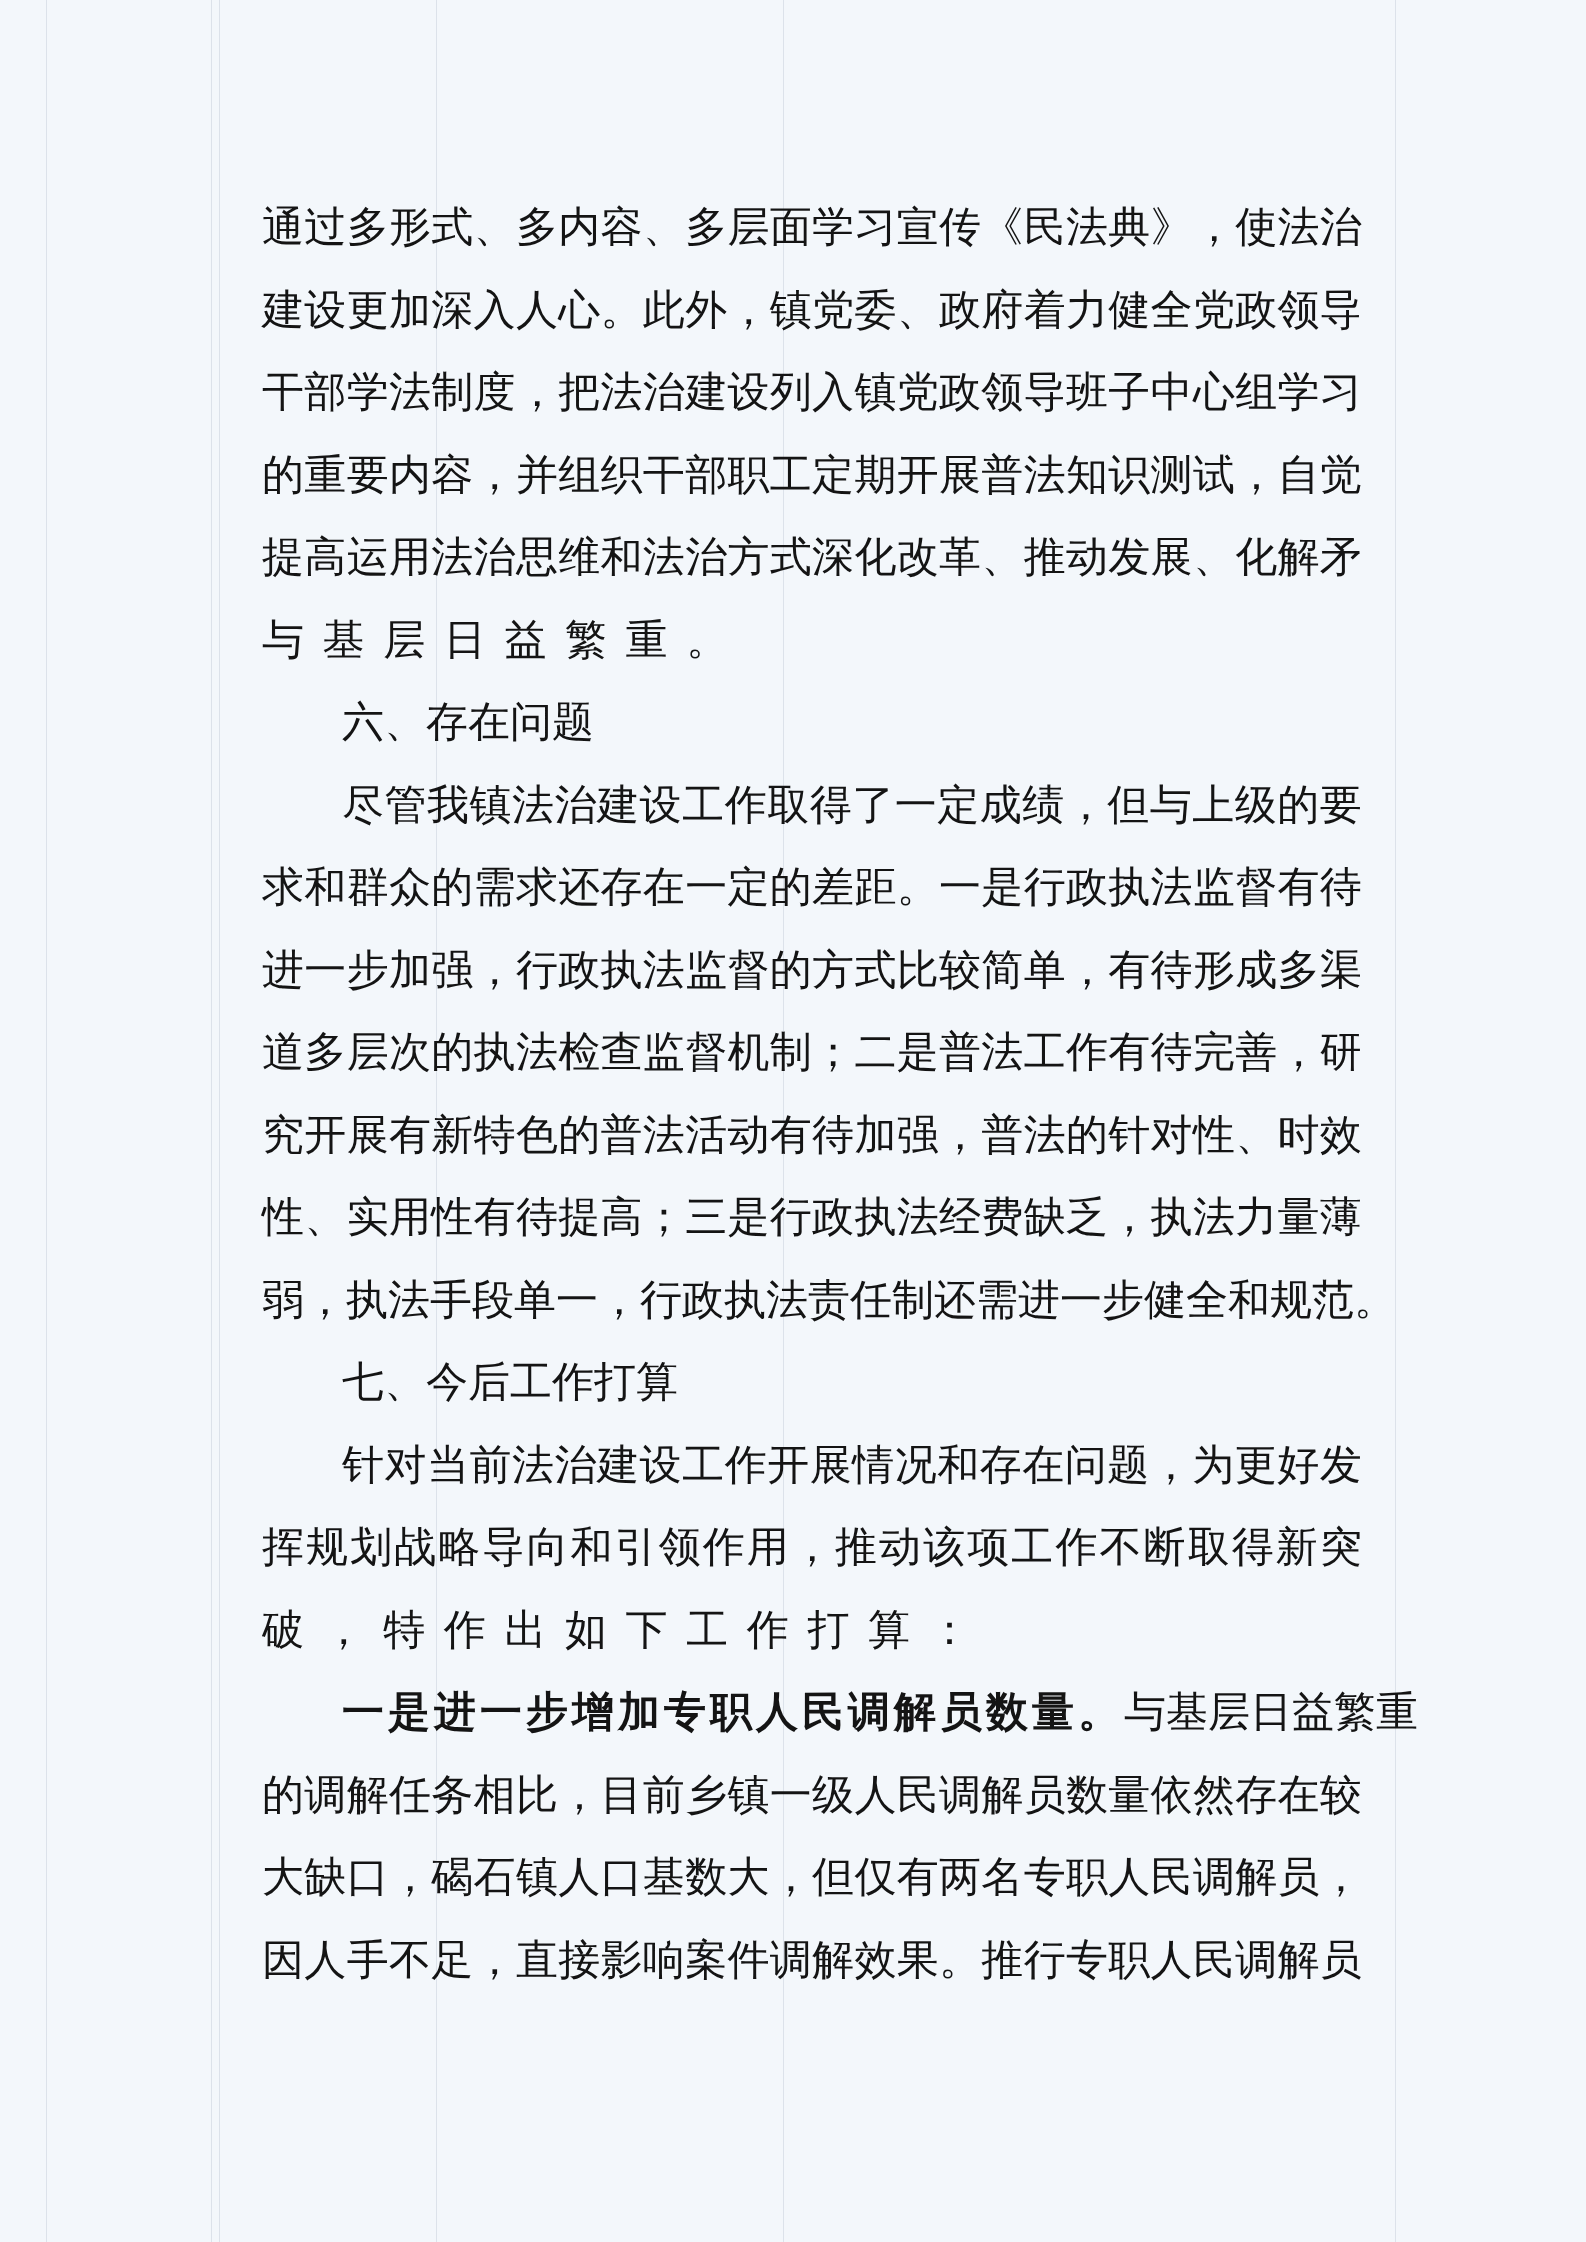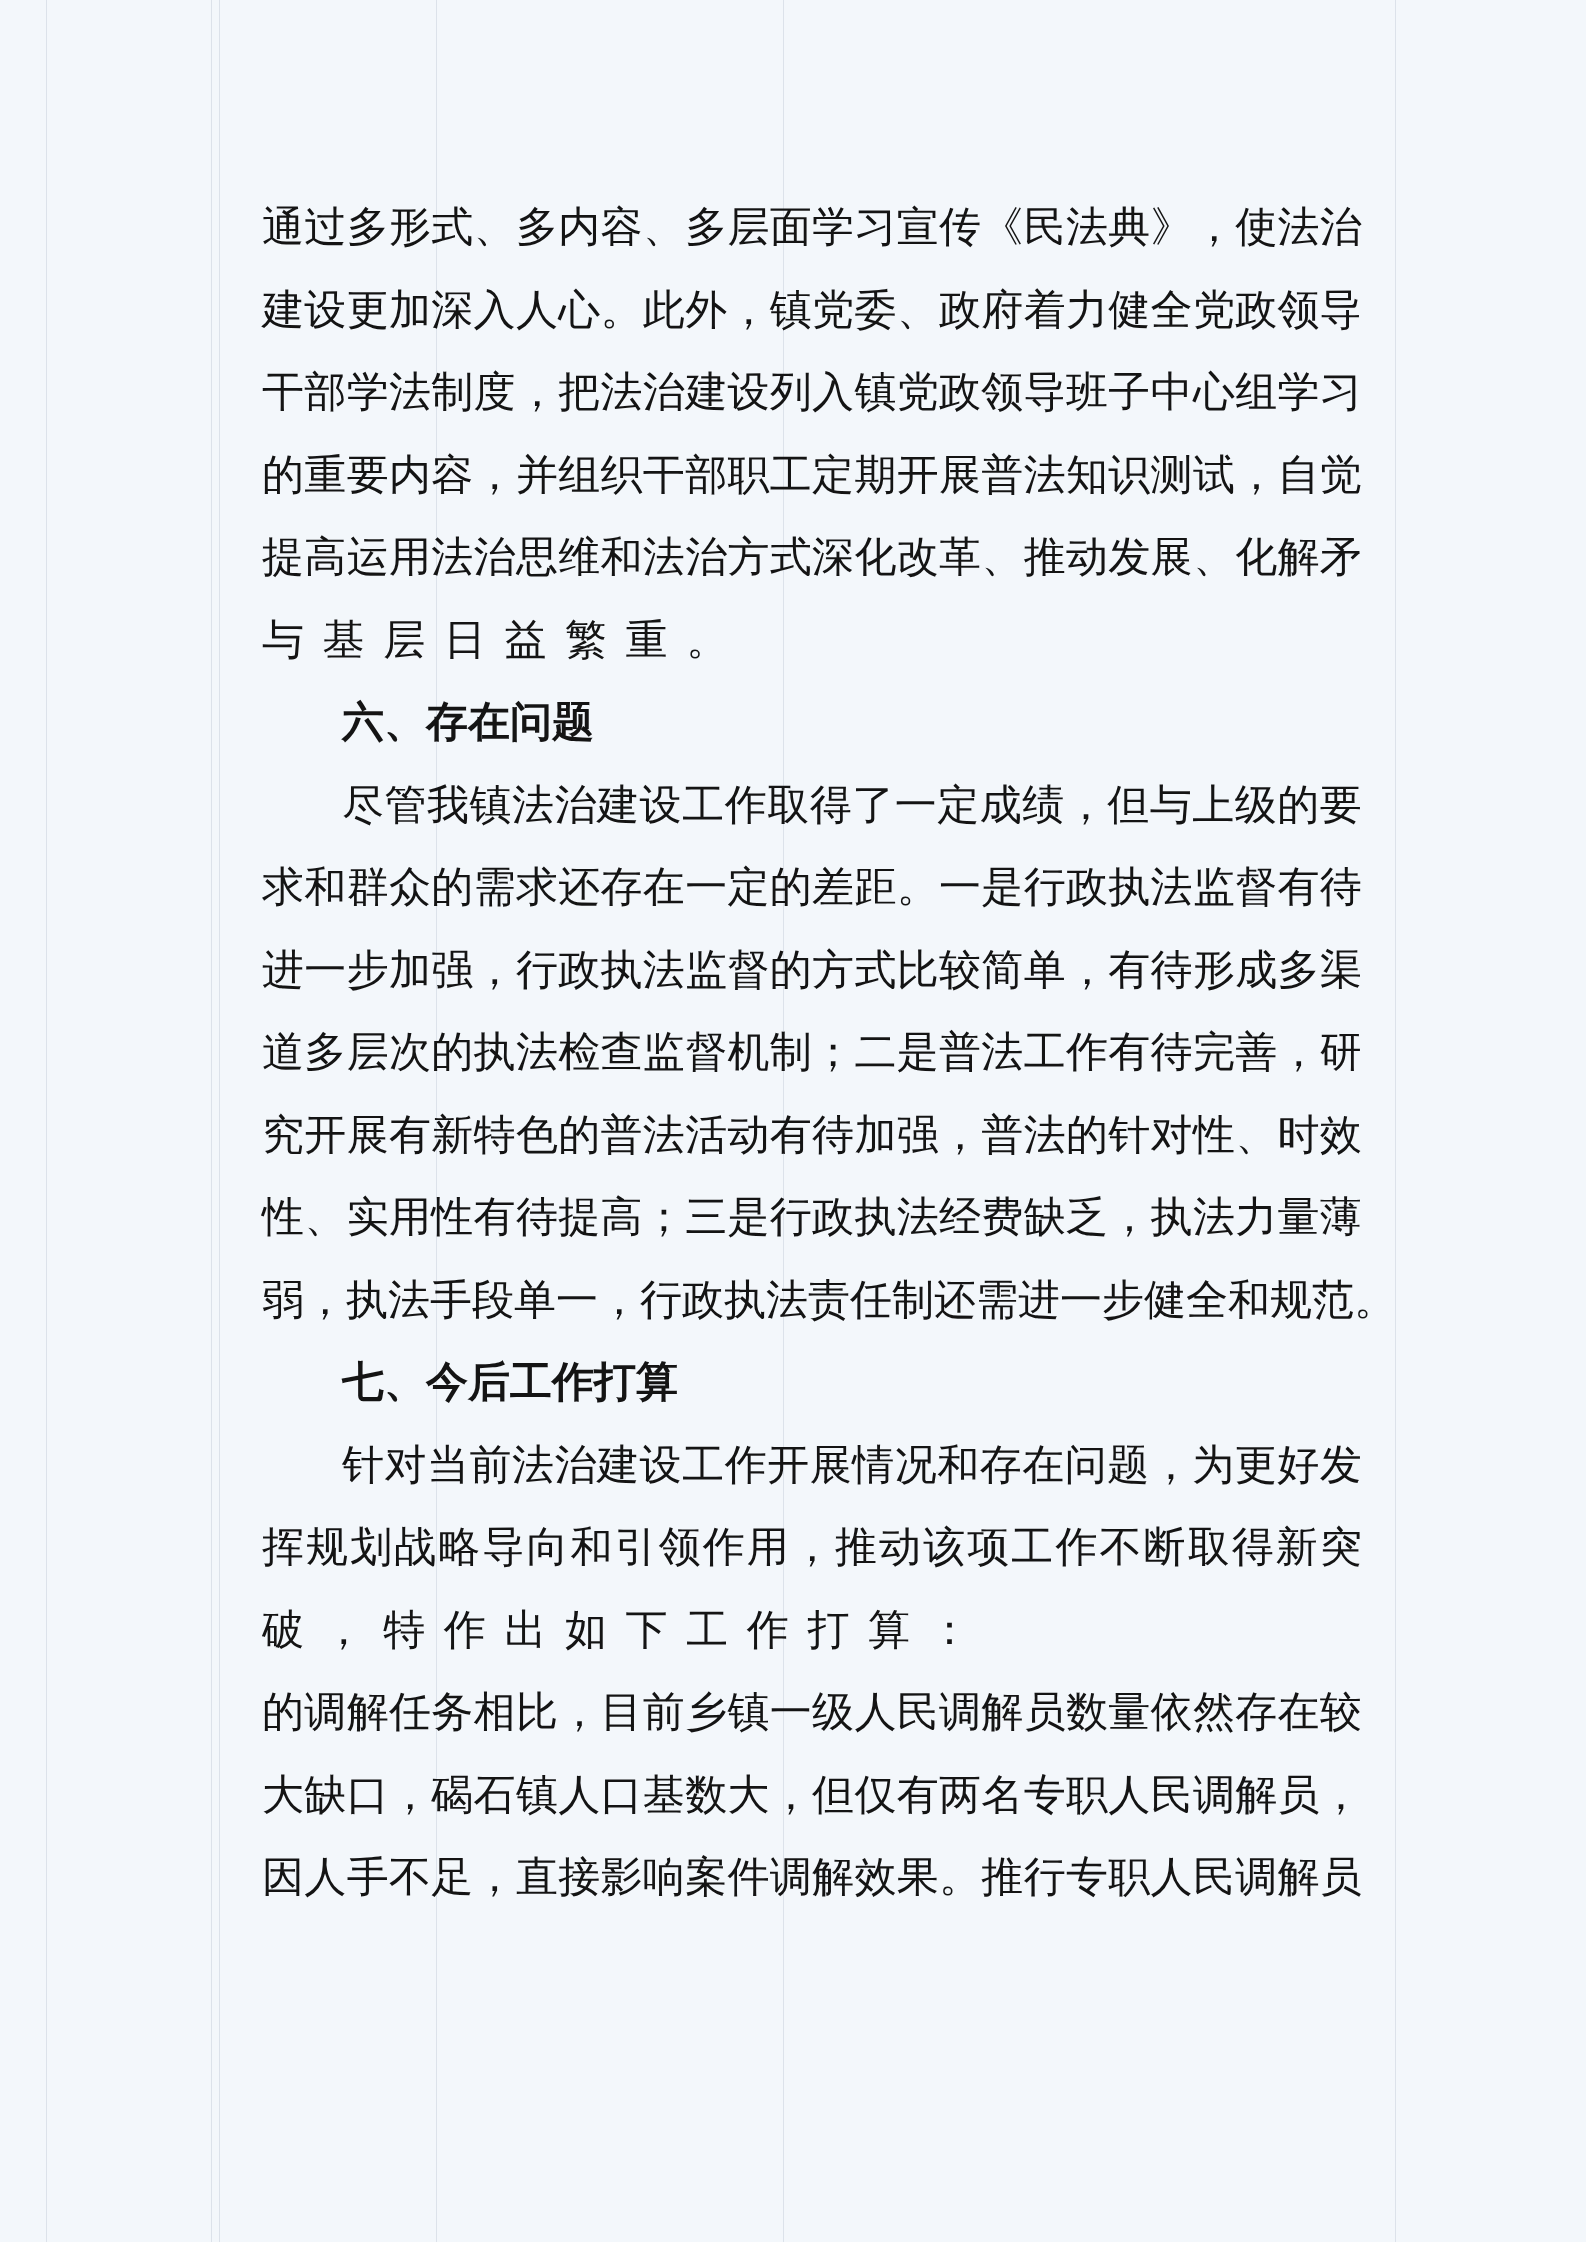--- a/index.html
+++ b/index.html
@@ -38,21 +38,21 @@
     .line.justify {
       text-align: justify;
       text-align-last: justify;
       letter-spacing: 0;
     }
     .indent {
       padding-left: 80px;
     }
     .heading {
       font-family: "DejaVu Sans", "Liberation Sans", sans-serif;
-      font-weight: bold;
+      font-weight: normal;
       letter-spacing: 0;
       font-size: 42px;
     }
     .bold-lead {
       font-weight: bold;
       letter-spacing: 4px;
     }
   </style>
 </head>
 <body>
@@ -463,20 +463,21 @@
         <span>断</span>
         <span>取</span>
         <span>得</span>
         <span>新</span>
         <span>突</span>
       </div>
     <div class="line">破，特作出如下工作打算：</div>
   </div>
 
   <div>
+    <div class="line justify indent"><span class="bold-lead">一是进一步增加专职人民调解员数量。</span><span>与基层日益繁重</span></div>
     <div class="line justify" style="display: flex; justify-content: space-between;">
         <span>的</span>
         <span>调</span>
         <span>解</span>
         <span>任</span>
         <span>务</span>
         <span>相</span>
         <span>比</span>
         <span>，</span>
         <span>目</span>

